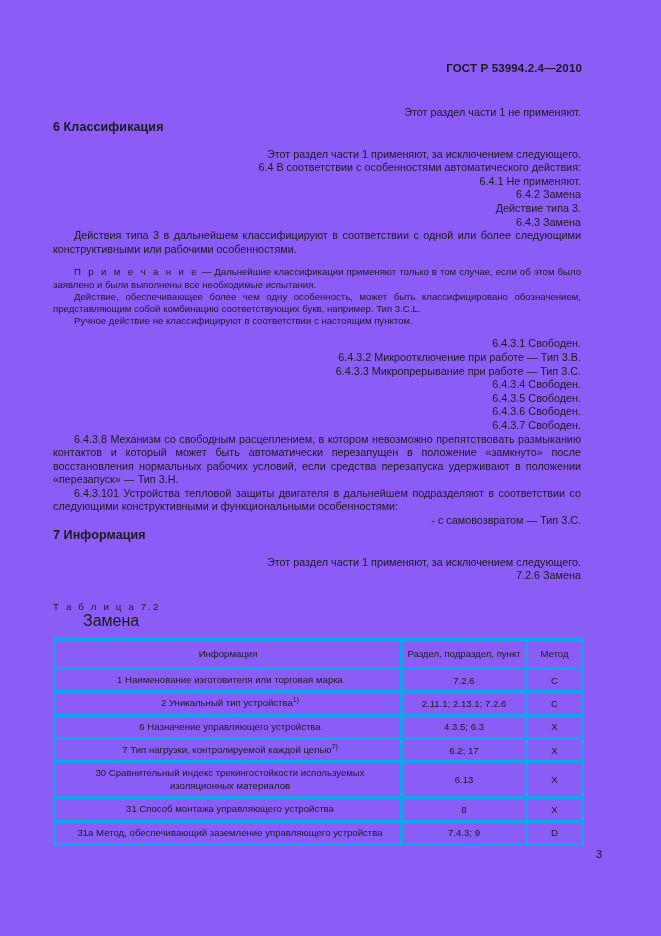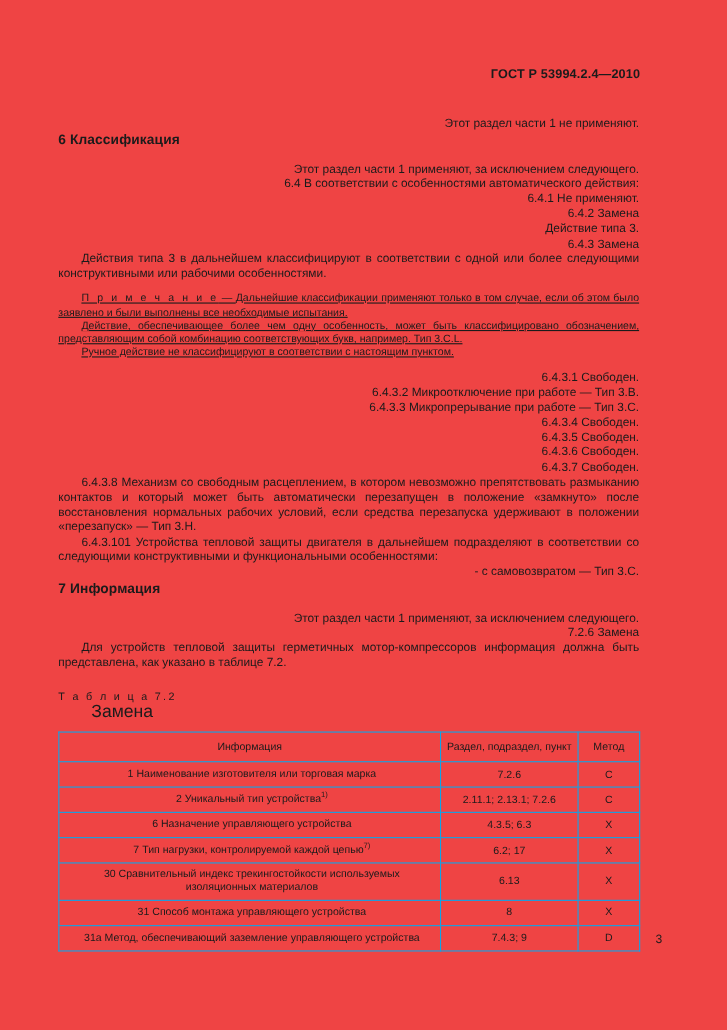--- a/index.html
+++ b/index.html
@@ -5,21 +5,21 @@
 <style>
   html, body {
     margin: 0;
     padding: 0;
     background: #ffffff;
   }
   .page {
     position: relative;
     width: 661px;
     height: 936px;
-    background: #ef4444;
+    background: #8b5cf6;
     font-family: "Liberation Sans", "DejaVu Sans", sans-serif;
     color: #1b1b1b;
     overflow: hidden;
     box-sizing: border-box;
   }
 
   
   .doc-header {
     position: absolute;
     top: 62px;
@@ -74,21 +74,20 @@
   .gap-md { height: 14px; }
   .gap-lg { height: 18px; }
 
   
   p.note {
     font-size: 9.6px;
     line-height: 12.2px;
     margin: 0;
     text-align: justify;
     text-indent: 21px;
-    text-decoration: underline;
   }
   .sp-out { letter-spacing: 2.2px; }
 
   
   .tbl-caption {
     font-size: 9.8px;
     letter-spacing: 2.1px;
     margin: 0;
   }
   .tbl-caption-sub {
@@ -99,21 +98,21 @@
   }
 
   
   table.info-table {
     border-collapse: collapse;
     width: 528px;
     margin-top: 8px;
     table-layout: fixed;
   }
   table.info-table td, table.info-table th {
-    border: 1px solid #0ea5e9;
+    border: 3px solid #0ea5e9;
     font-size: 9.6px;
     font-weight: normal;
     padding: 0;
     vertical-align: middle;
   }
   table.info-table th {
     text-align: center;
     height: 26px;
     line-height: 11px;
   }
@@ -171,21 +170,20 @@
     <p class="body li">6.4.3.6  Свободен.</p>
     <p class="body li">6.4.3.7  Свободен.</p>
     <p class="body just">6.4.3.8  Механизм со свободным расцеплением, в котором невозможно препятствовать размыканию контактов и который может быть автоматически перезапущен в положение «замкнуто» после восстановления нормальных рабочих условий, если средства перезапуска удерживают в положении «перезапуск» — Тип 3.H.</p>
     <p class="body just">6.4.3.101  Устройства тепловой защиты двигателя в дальнейшем подразделяют в соответствии со следующими конструктивными и функциональными особенностями:</p>
     <p class="body li2">- с самовозвратом — Тип 3.C.</p>
 
     <h2 class="section-heading sec7">7  Информация</h2>
     <div class="gap-md"></div>
     <p class="body indent">Этот раздел части 1 применяют, за исключением следующего.</p>
     <p class="body indent">7.2.6  Замена</p>
-    <p class="body just">Для устройств тепловой защиты герметичных мотор-компрессоров информация должна быть представлена, как указано в таблице 7.2.</p>
 
     <div class="gap-lg"></div>
 
     <p class="tbl-caption">Т а б л и ц а  7.2</p>
     <p class="tbl-caption-sub">Замена</p>
 
     <table class="info-table">
       <colgroup>
         <col class="col-info">
         <col class="col-clause">

